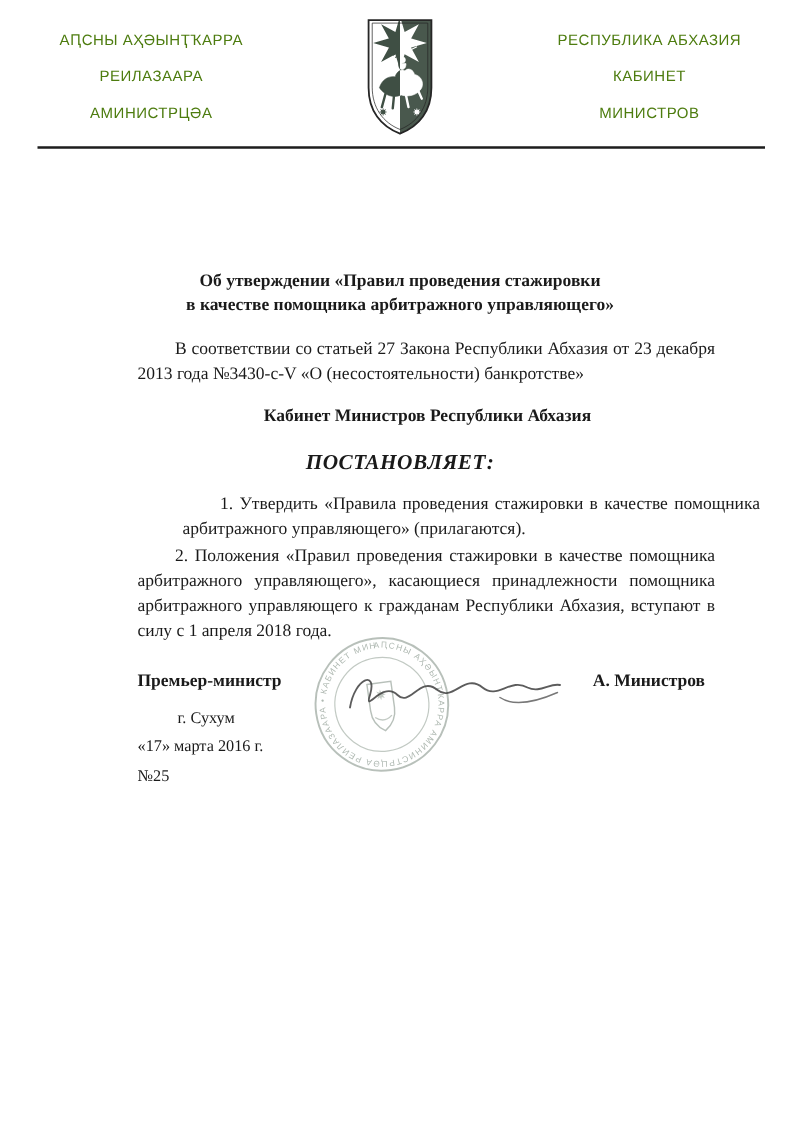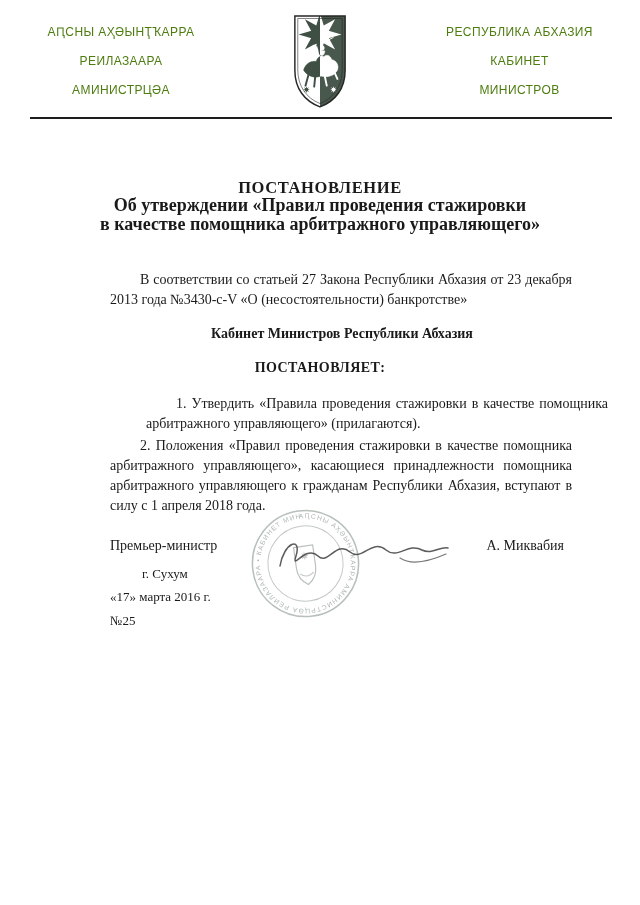--- a/index.html
+++ b/index.html
@@ -47,48 +47,48 @@
   }
   
   .centered { position: absolute; left: 0; right: 0; text-align: center; }
   .doc-title {
     top: 178px;
     font-size: 16.5px;
     font-weight: bold;
     letter-spacing: 0.6px;
   }
   .doc-subtitle {
-    top: 196px;
-    font-size: 18px;
+    top: 216px;
+    font-size: 14px;
     font-weight: bold;
     line-height: 19px;
   }
   .para {
     position: absolute;
     left: 110px;
     width: 462px;
     font-size: 14px;
     line-height: 20px;
     text-align: justify;
     text-indent: 30px;
   }
   .intro     { top: 270px; }
   .authority { top: 326px; font-size: 14px; font-weight: bold; padding-left: 44px; }
-  .resolves  { top: 360px; font-size: 14px; font-weight: bold; letter-spacing: 0.4px; }
+  .resolves  { top: 360px; font-size: 17px; font-weight: bold; letter-spacing: 0.4px; font-style: italic; }
   .item1     { top: 394px; margin-left: 36px; }
   .item2     { top: 436px; }
   .sign-row {
     position: absolute;
     top: 538px;
     left: 110px;
     width: 462px;
     display: flex;
     justify-content: space-between;
     font-size: 14px;
-    font-weight: normal;
+    font-weight: bold;
     gap: 40px;
   }
   .sign-row .name { padding-right: 8px; }
   .foot {
     position: absolute;
     left: 110px;
     font-size: 13px;
   }
   .foot-city   { top: 566px; margin-left: 32px; }
   .foot-date   { top: 589px; }
@@ -163,39 +163,38 @@
   </svg>
 
   <div class="hdr-right">
     <div class="hdr-line">РЕСПУБЛИКА АБХАЗИЯ</div>
     <div class="hdr-line">КАБИНЕТ</div>
     <div class="hdr-line">МИНИСТРОВ</div>
   </div>
 
   <div class="rule"></div>
 
-  <div class="centered doc-title">ПОСТАНОВЛЕНИЕ</div>
 
   <div class="centered doc-subtitle">
     <div>Об утверждении «Правил проведения стажировки</div>
     <div>в качестве помощника арбитражного управляющего»</div>
   </div>
 
   <div class="para intro">В соответствии со статьей 27 Закона Республики Абхазия от 23 декабря 2013 года №3430-с-V «О (несостоятельности) банкротстве»</div>
 
   <div class="centered authority">Кабинет Министров Республики Абхазия</div>
 
   <div class="centered resolves">ПОСТАНОВЛЯЕТ:</div>
 
   <div class="para item1">1. Утвердить «Правила проведения стажировки в качестве помощника арбитражного управляющего» (прилагаются).</div>
   <div class="para item2">2. Положения «Правил проведения стажировки в качестве помощника арбитражного управляющего», касающиеся принадлежности помощника арбитражного управляющего к гражданам Республики Абхазия, вступают в силу с 1 апреля 2018 года.</div>
 
   <div class="sign-row">
     <span class="post">Премьер-министр</span>
-    <span class="name">А. Миквабия</span>
+    <span class="name">А. Министров</span>
   </div>
 
   <div class="foot foot-city">г. Сухум</div>
   <div class="foot foot-date">«17» марта 2016 г.</div>
   <div class="foot foot-number">№25</div>
 
   <svg class="stamp" viewBox="0 0 140 140" aria-hidden="true">
     <circle cx="70" cy="70" r="55" fill="none" stroke="#7d8d81" stroke-width="1.6" opacity="0.7"></circle>
     <circle cx="70" cy="70" r="39" fill="none" stroke="#7d8d81" stroke-width="1" opacity="0.6"></circle>
     <path id="stampRing" d="M 70 23 A 47 47 0 1 1 69.98 23" fill="none"></path>

